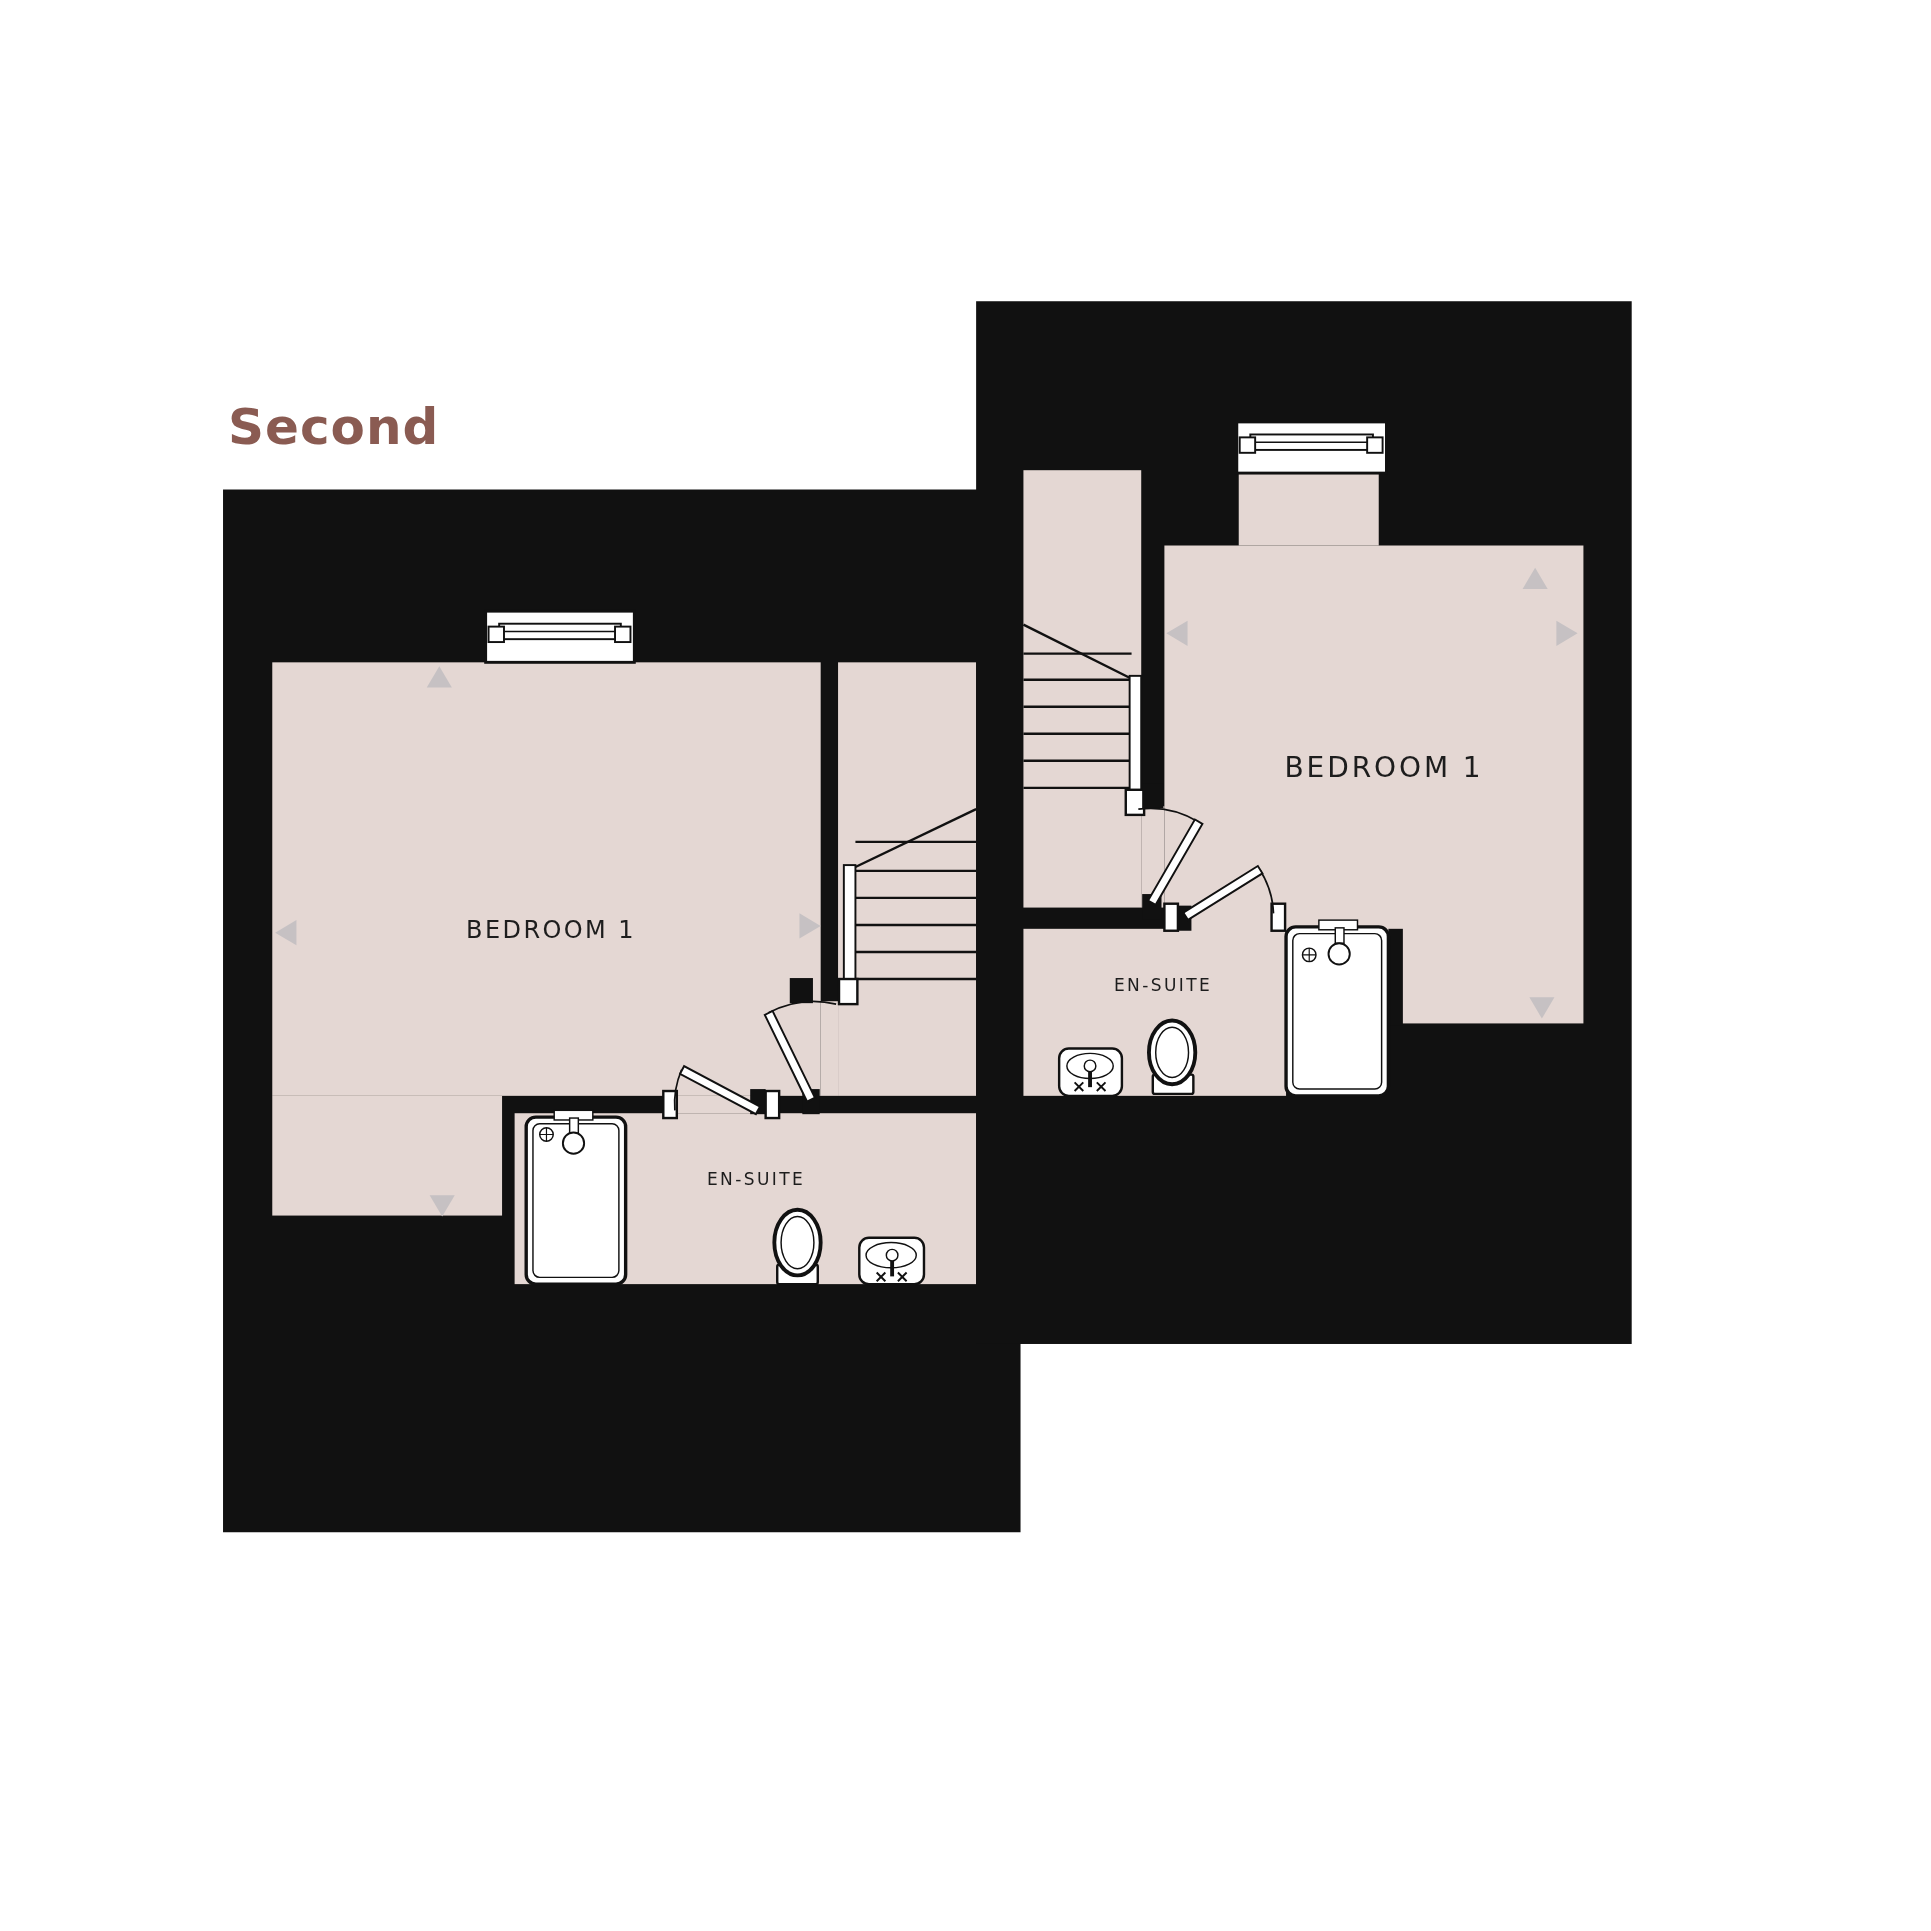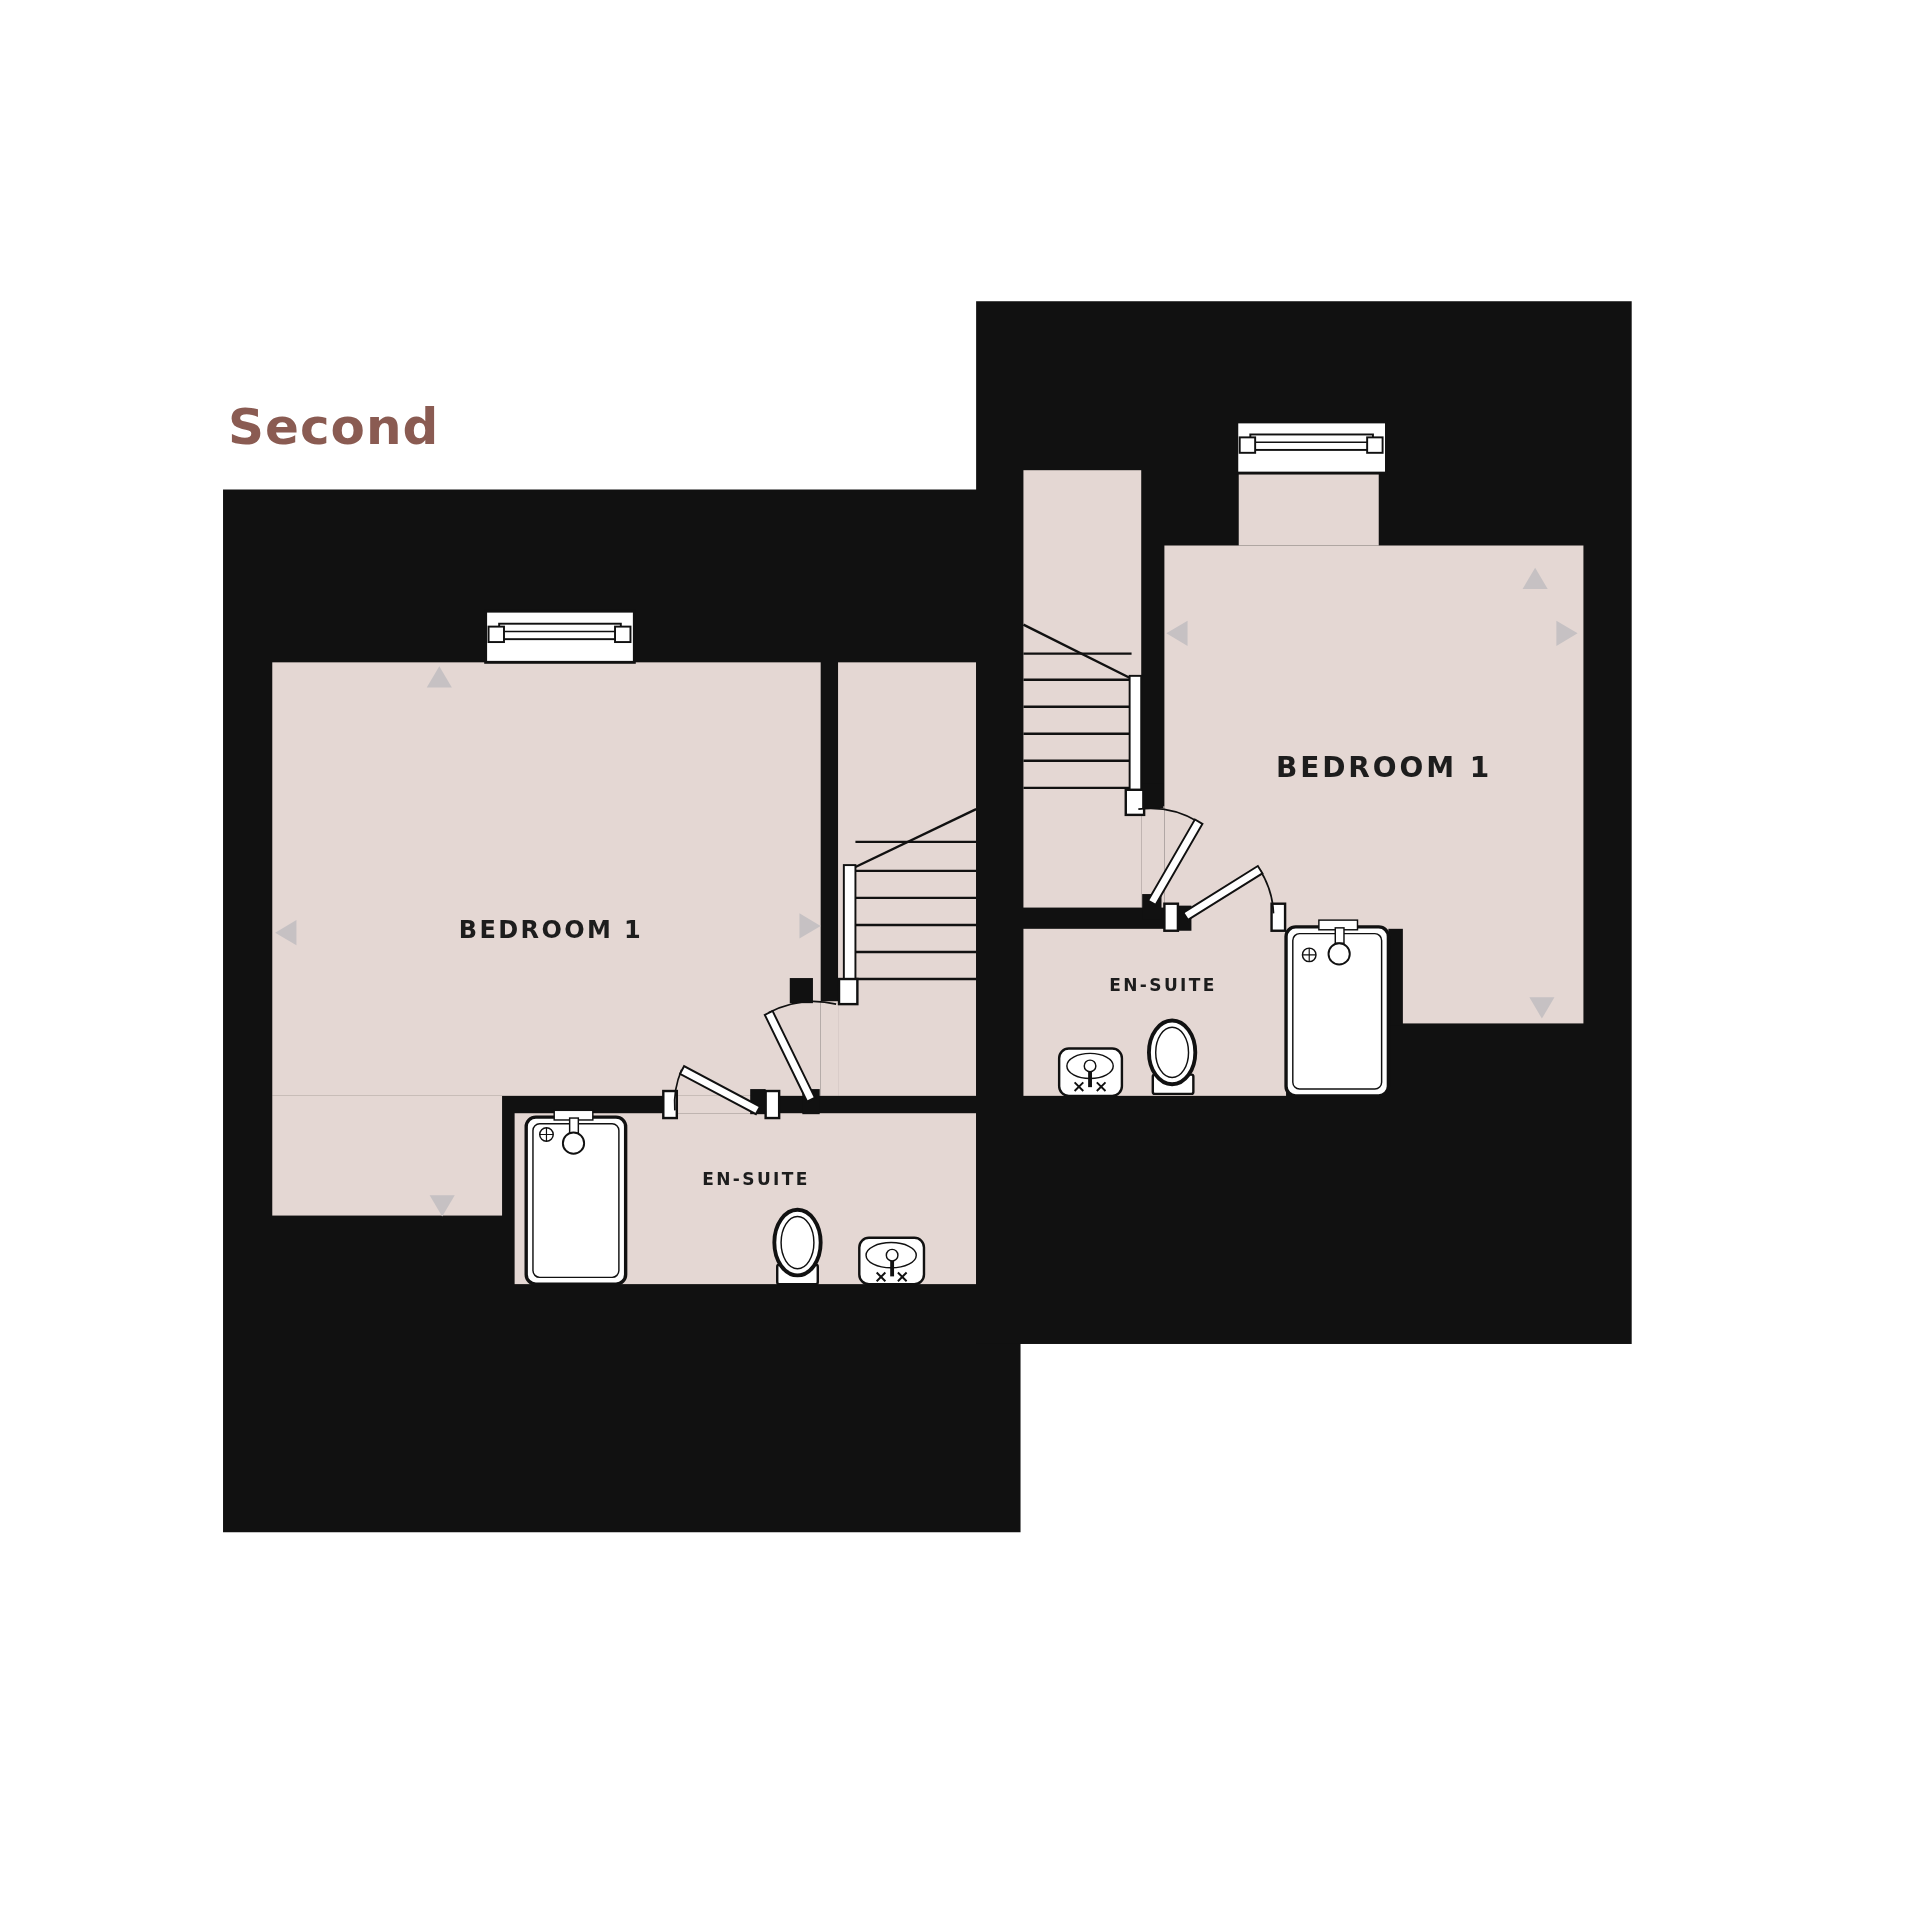--- a/index.html
+++ b/index.html
@@ -30,21 +30,21 @@
   .arrow{fill:var(--arrow);stroke:none;}
   .leaf{fill:#ffffff;stroke:var(--ink);stroke-width:2;}
   .arc{fill:none;stroke:var(--ink);stroke-width:1.8;}
   .floor-title{
     position:absolute;left:228px;top:398px;
     font-size:50px;font-weight:600;letter-spacing:1px;
     color:var(--title);white-space:nowrap;
   }
   .room-label{
     position:absolute;transform:translate(-50%,-50%);
-    font-weight:700;color:var(--text);
+    font-weight:400;color:var(--text);
     letter-spacing:2.4px;white-space:nowrap;font-size:24px;
   }
   .room-label.lg{font-size:28px;letter-spacing:2.9px;}
   .room-label.sm{font-size:17px;}
 </style>
 </head>
 <body>
 
 <div class="canvas">
 

